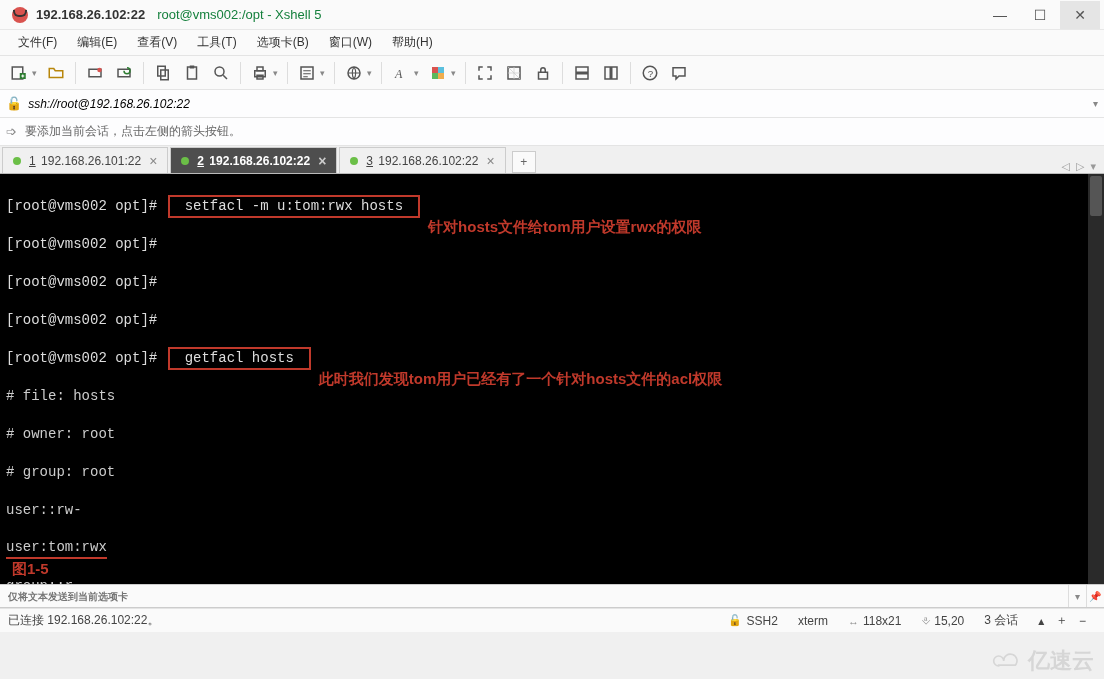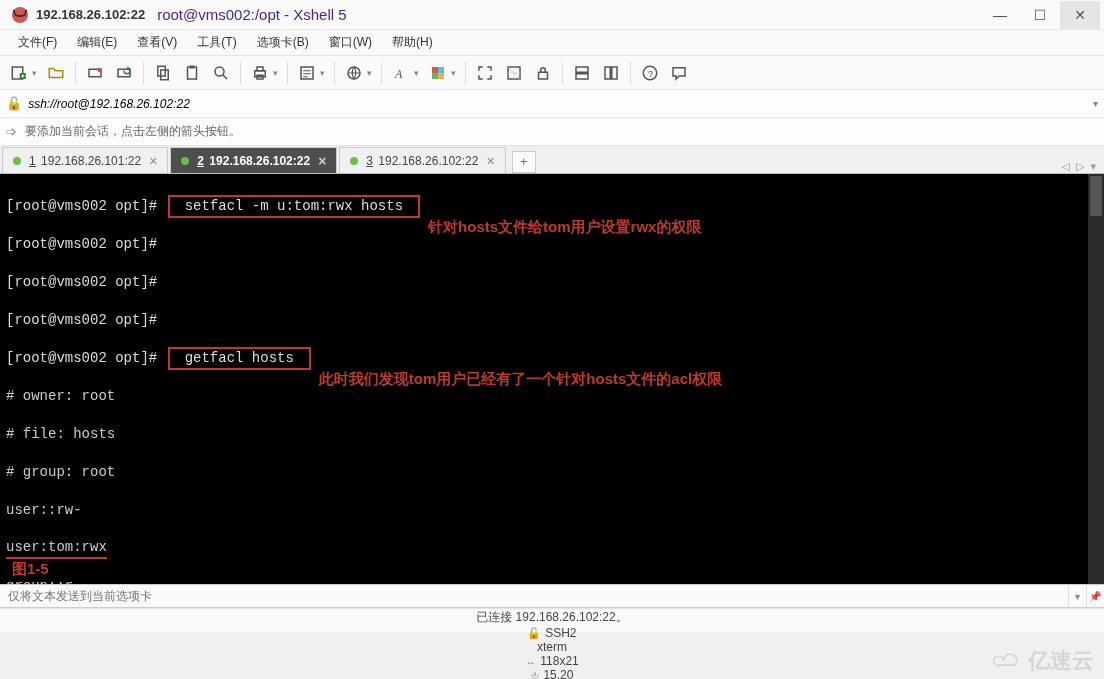--- a/index.html
+++ b/index.html
@@ -2,21 +2,21 @@
 <html><head>
 <meta charset="utf-8">
 <style>
 * { margin: 0; padding: 0; box-sizing: border-box; }
 body { font-family: "Microsoft YaHei", Arial, sans-serif; font-size: 12px; background: #f0f0f0; width: 1104px; height: 679px; overflow: hidden; position: relative; }
 
 .titlebar { height: 30px; background: #fafafa; display: flex; align-items: center; padding: 0 4px; border-bottom: 1px solid #e8e8e8; }
 .titlebar .app-icon { width: 16px; height: 16px; background: #d9534f; border-radius: 50%; margin: 0 8px; position: relative; }
 .titlebar .app-icon::after { content: ""; position: absolute; width: 10px; height: 5px; border: 2px solid #333; border-top: none; border-radius: 0 0 6px 6px; top: 3px; left: 1px; }
 .titlebar .title-main { font-weight: bold; color: #333; margin-right: 12px; font-size: 13px; }
-.titlebar .title-sub { color: #4c1d95; font-size: 15px; }
+.titlebar .title-sub { color: #15803d; font-size: 13px; }
 .titlebar .win-controls { margin-left: auto; display: flex; }
 .titlebar .win-btn { width: 40px; height: 28px; display: flex; align-items: center; justify-content: center; color: #555; font-size: 14px; }
 .titlebar .win-btn.close { background: #e5e5e5; }
 
 .menubar { height: 26px; background: #fafafa; display: flex; align-items: center; padding: 0 10px; gap: 4px; border-bottom: 1px solid #e4e4e4; }
 .menubar .menu-item { padding: 4px 8px; color: #333; cursor: default; }
 
 .toolbar { height: 34px; background: #fafafa; display: flex; align-items: center; padding: 0 6px; gap: 3px; border-bottom: 1px solid #e4e4e4; }
 .tb-btn { width: 26px; height: 26px; display: flex; align-items: center; justify-content: center; color: #555; border-radius: 3px; position: relative; }
 .tb-btn svg { width: 18px; height: 18px; }
@@ -46,24 +46,24 @@
 .terminal .prompt { color: #ddd; }
 .term-line { display: flex; align-items: center; height: 19px; }
 .cmd-box { border: 2px solid #c0392b; color: #ddd; padding: 0 15px; margin: 0 2px; display: inline-block; }
 .red-note { color: #c0392b; font-weight: bold; font-family: "Microsoft YaHei", sans-serif; margin-left: 6px; font-size: 15px; margin-top: 40px; }
 .underline-red { border-bottom: 2px solid #c0392b; display: inline-block; }
 .fig-label { color: #c0392b; font-weight: bold; font-family: "Microsoft YaHei", sans-serif; font-size: 15px; position: absolute; bottom: 6px; left: 12px; }
 .term-scroll { position: absolute; right: 0; top: 0; width: 16px; height: 100%; background: #2a2a2a; }
 .term-scroll .thumb { position: absolute; left: 2px; right: 2px; top: 2px; height: 40px; background: #555; border-radius: 2px; }
 
 .send-bar { height: 24px; background: #fafafa; display: flex; align-items: center; border-top: 1px solid #ccc; border-bottom: 1px solid #ccc; }
-.send-bar input { flex: 1; border: none; background: transparent; padding: 0 8px; font-size: 12px; color: #999; outline: none; }
+.send-bar input { flex: 1; border: none; background: transparent; padding: 0 8px; font-size: 10px; color: #999; outline: none; font-weight: bold; }
 .send-bar .sb-drop { width: 18px; text-align: center; color: #888; font-size: 10px; border-left: 1px solid #ddd; height: 100%; display: flex; align-items: center; justify-content: center; }
 
-.statusbar { height: 24px; background: #fafafa; display: flex; align-items: center; padding: 0 8px; color: #444; border-top: 1px solid #e4e4e4; font-size: 12px; flex-direction: column; }
+.statusbar { height: 24px; background: #fafafa; display: flex; align-items: center; padding: 0 8px; color: #444; border-top: 1px solid #e4e4e4; font-size: 12px; }
 .statusbar .spacer { flex: 1; }
 .statusbar .seg { padding: 0 10px; display: flex; align-items: center; gap: 4px; }
 .statusbar .icon-sm { color: #888; font-size: 11px; }
 
 .watermark { position: absolute; right: 10px; bottom: 3px; color: #d6d6d6; font-size: 22px; font-weight: bold; display: flex; align-items: center; gap: 4px; pointer-events: none; }
 .watermark svg { width: 34px; height: 20px; }
 </style>
 </head>
 <body>
 
@@ -257,22 +257,22 @@
     <span>▾</span>
   </div>
 </div>
 
 <div class="terminal">
 <div class="term-line"><span class="prompt">[root@vms002 opt]#</span>&nbsp;<span class="cmd-box">setfacl -m u:tom:rwx hosts</span><span class="red-note">针对hosts文件给tom用户设置rwx的权限</span></div>
 <div class="term-line"><span class="prompt">[root@vms002 opt]#</span></div>
 <div class="term-line"><span class="prompt">[root@vms002 opt]#</span></div>
 <div class="term-line"><span class="prompt">[root@vms002 opt]#</span></div>
 <div class="term-line"><span class="prompt">[root@vms002 opt]#</span>&nbsp;<span class="cmd-box">getfacl hosts</span><span class="red-note">此时我们发现tom用户已经有了一个针对hosts文件的acl权限</span></div>
+<div class="term-line"><span># file: hosts</span></div>
 <div class="term-line"><span># owner: root</span></div>
-<div class="term-line"><span># file: hosts</span></div>
 <div class="term-line"><span># group: root</span></div>
 <div class="term-line"><span>user::rw-</span></div>
 <div class="term-line"><span class="underline-red">user:tom:rwx</span></div>
 <div class="term-line"><span>group::r--</span></div>
 
 
 
 
 <div class="fig-label">图1-5</div>
 <div class="term-scroll"><div class="thumb"></div></div>

